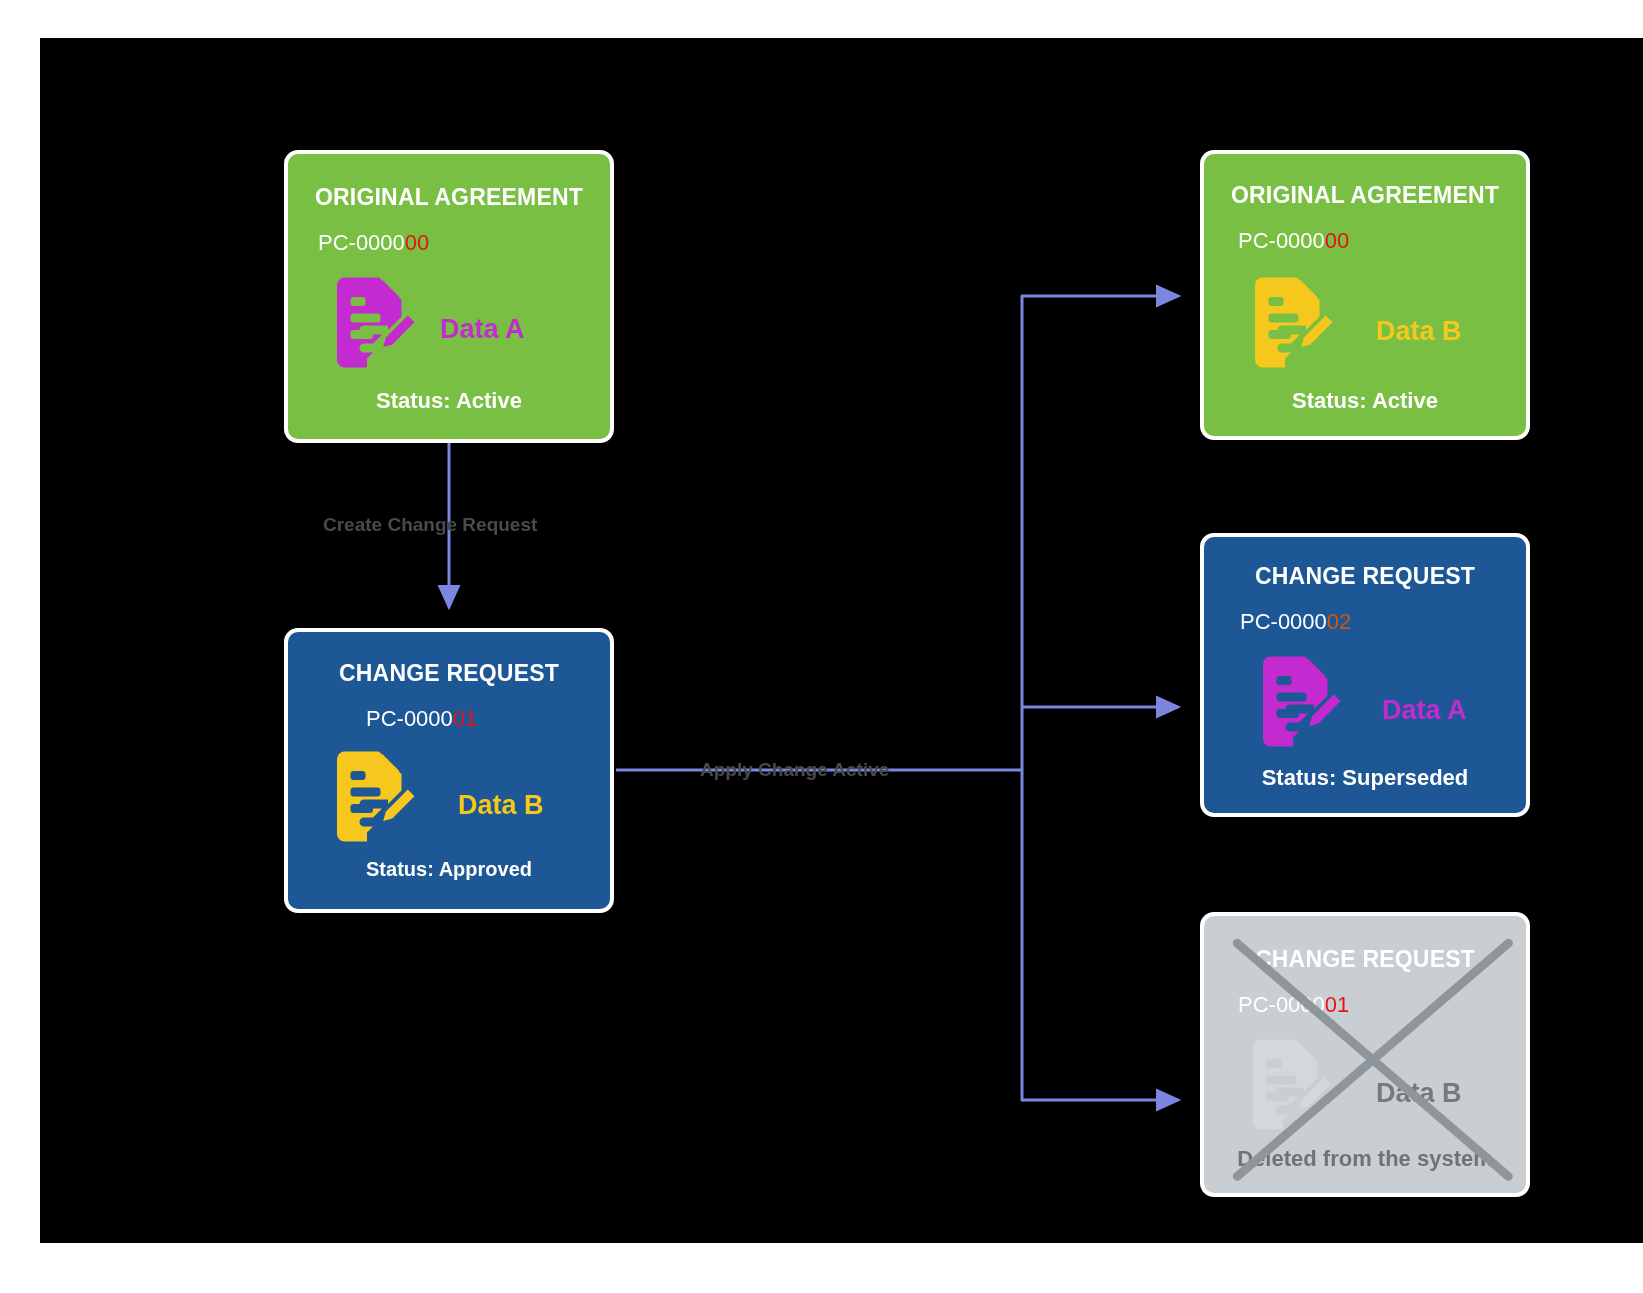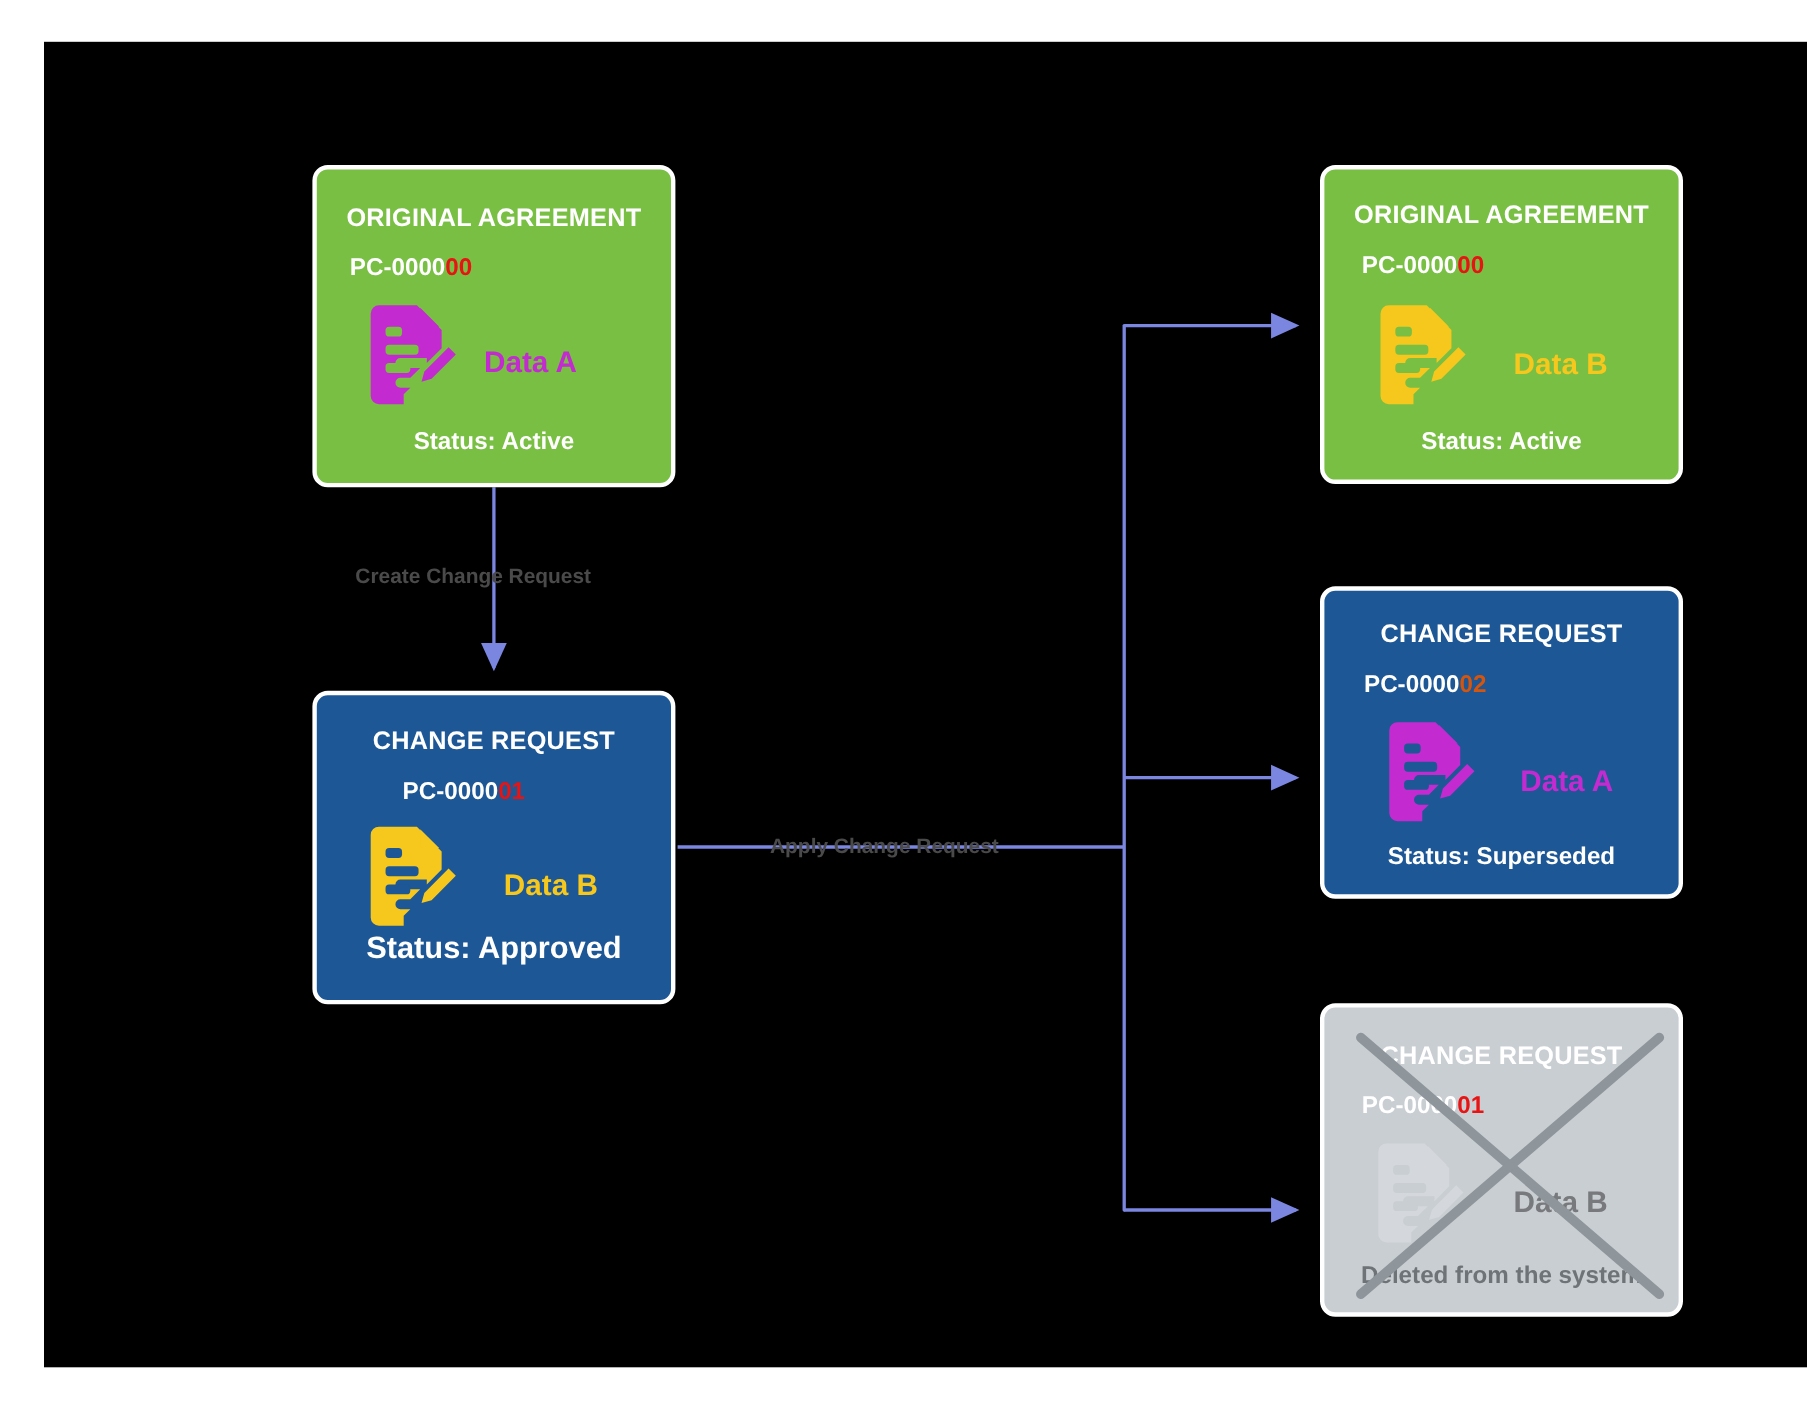--- a/index.html
+++ b/index.html
@@ -45,21 +45,21 @@
     position: absolute;
     left: 0; right: 0;
     text-align: center;
     color: #ffffff;
     font-weight: bold;
     letter-spacing: 0.2px;
   }
   .card .code {
     position: absolute;
     color: #ffffff;
-    font-weight: bold;
+    font-weight: normal;
   }
   .card .code .hi { color: #e81313; }
   .card .code .hi-orange { color: #d4550d; }
   .card .status {
     position: absolute;
     left: 0; right: 0;
     text-align: center;
     color: #ffffff;
     font-weight: bold;
   }
@@ -92,21 +92,21 @@
   #card-orig-a .title { top: 30px; font-size: 23px; }
   #card-orig-a .code  { top: 76px; left: 30px; font-size: 22px; }
   #card-orig-a .doc-icon { left: 40px; top: 122px; }
   #card-orig-a .data-label { left: 152px; top: 160px; font-size: 27px; color:#c32bd1; }
   #card-orig-a .status { top: 234px; font-size: 22px; }
 
   #card-cr-01 .title { top: 28px; font-size: 23px; }
   #card-cr-01 .code  { top: 74px; left: 30px; font-size: 22px; margin-left: 48px; }
   #card-cr-01 .doc-icon { left: 40px; top: 118px; }
   #card-cr-01 .data-label { left: 170px; top: 158px; font-size: 27px; color:#f6c71c; }
-  #card-cr-01 .status { top: 214px; font-size: 28px; }
+  #card-cr-01 .status { top: 226px; font-size: 20px; }
 
   #card-orig-b .title { top: 28px; font-size: 23px; }
   #card-orig-b .code  { top: 74px; left: 34px; font-size: 22px; }
   #card-orig-b .doc-icon { left: 42px; top: 122px; }
   #card-orig-b .data-label { left: 172px; top: 162px; font-size: 27px; color:#f6c71c; }
   #card-orig-b .status { top: 234px; font-size: 22px; }
 
   #card-cr-02 .title { top: 26px; font-size: 23px; }
   #card-cr-02 .code  { top: 72px; left: 36px; font-size: 22px; }
   #card-cr-02 .doc-icon { left: 50px; top: 118px; }
@@ -157,21 +157,21 @@
 
       <path d="M1022,296 L1178,296" stroke="#7b86e0" stroke-width="3" fill="none" marker-end="url(#arrowhead)"></path>
 
       <path d="M1022,707 L1178,707" stroke="#7b86e0" stroke-width="3" fill="none" marker-end="url(#arrowhead)"></path>
 
       <path d="M1022,1100 L1178,1100" stroke="#7b86e0" stroke-width="3" fill="none" marker-end="url(#arrowhead)"></path>
     </g>
   </svg>
 
   <div class="edge-label" id="lbl-create">Create Change Request</div>
-  <div class="edge-label" id="lbl-apply">Apply Change Request</div>
+  <div class="edge-label" id="lbl-apply">Apply Change Active</div>
 
   <div class="card green" id="card-orig-a">
     <div class="title">ORIGINAL AGREEMENT</div>
     <div class="code"><span>PC-0000</span><span class="hi">00</span></div>
     <div class="doc-icon">
       <svg width="96" height="96" viewBox="0 0 64 64">
         <path fill="#c32bd1" d="M6 6a5 5 0 0 1 5-5h23l15 15v11l-9 9v-3H24a3 3 0 0 0 0 6h12l-6 6H24a3 3 0 0 0 0 6h6l-4 4v6H11a5 5 0 0 1-5-5V6z"></path>
         <path fill="#c32bd1" d="M36 2.5L47.5 14H38a2 2 0 0 1-2-2V2.5z"></path>
         <rect fill="#79bf43" x="15" y="14" width="10" height="6" rx="2.2"></rect>
         <rect fill="#79bf43" x="15" y="25" width="20" height="6" rx="2.2"></rect>

